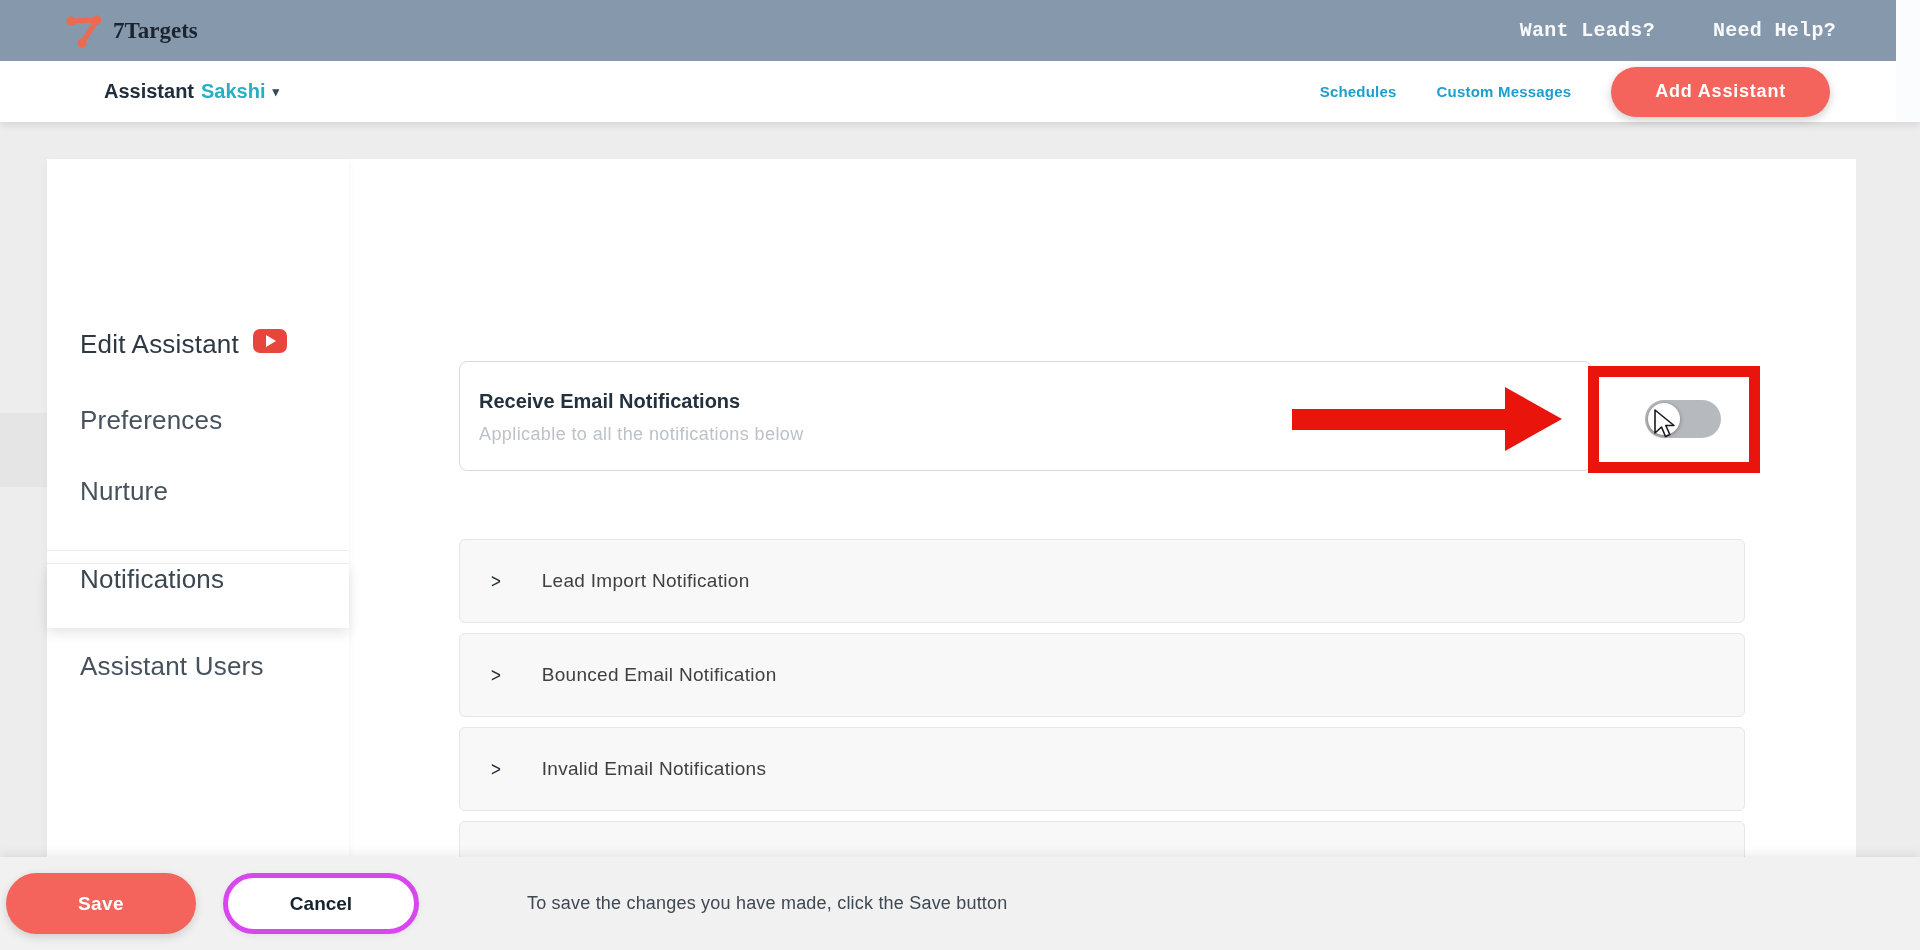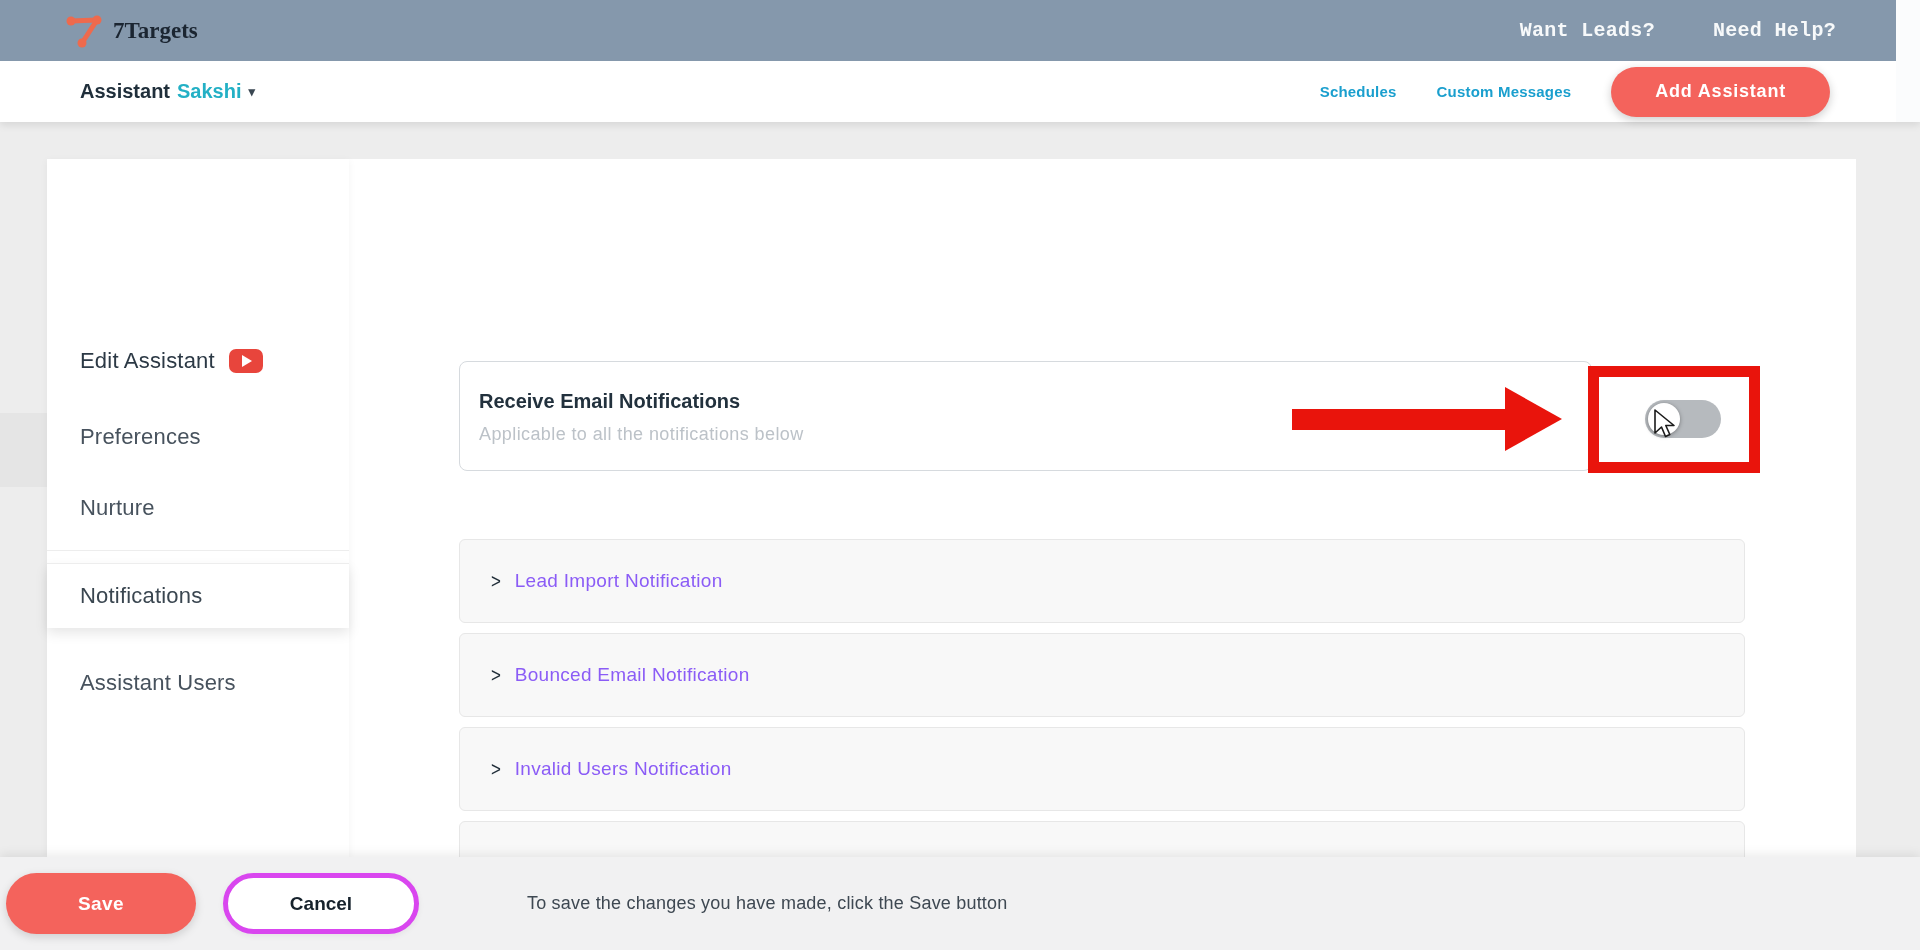--- a/index.html
+++ b/index.html
@@ -25,21 +25,21 @@
   .topbar-link {
     color:#f7f9fa; font-size:20px; font-weight:600; letter-spacing:.3px;
     cursor:pointer; text-decoration:none;font-family:Liberation Mono, monospace;
   }
   
   .subheader {
     position:absolute; left:0; top:61px; width:1920px; height:61px;
     background:#ffffff; z-index:4;
     box-shadow:0 3px 8px rgba(0,0,0,.10);
     display:flex; justify-content:space-between;
-    padding:0 90px 0 80px;
+    padding:0 90px 0 104px;
   }
   .assistant { font-size:20px; font-weight:bold; color:#202f3b; cursor:pointer; display:flex; align-items:center; gap:7px; }
   .assistant .name { color:#23b0c5; }
   .caret { font-size:13px; color:#3a4752; }
   .subheader-right { display:flex; align-items:center; gap:40px; }
   .sub-link { color:#1a9fce; font-size:15px; font-weight:bold; letter-spacing:.2px; cursor:pointer; text-decoration:none; }
   .add-btn {
     background:#f4635c; color:#fff; border:none; border-radius:26px;
     height:50px; padding:0 44px; font-size:18px; font-weight:bold;
     letter-spacing:.8px; box-shadow:0 3px 10px rgba(0,0,0,.20);
@@ -54,22 +54,22 @@
   .active-bleed {
     position:absolute; left:0; top:413px; width:47px; height:74px;
     background:#e5e5e5; z-index:1;
   }
   .sidebar {
     position:absolute; left:47px; top:159px; width:302px; height:698px;
     background:#fff; z-index:2; box-shadow:0 2px 8px rgba(0,0,0,.05);
   }
   .side-item {
     position:absolute; left:0; width:100%; height:64px;
-    display:flex; align-items:center; padding-left:33px;
-    font-size:22px; color:#47525d; letter-spacing:.2px; cursor:pointer;
+    display:flex; padding-left:33px;
+    font-size:26px; color:#47525d; letter-spacing:.2px; cursor:pointer;
     background:#fff;
   }
   .side-item.first { color:#2c3945; }
   .side-item.active {
     box-shadow:0 -1px 0 #ededed, 0 5px 12px rgba(0,0,0,.10);
     z-index:3; color:#3a4650;
   }
   .side-divider { position:absolute; top:391px; left:0; width:100%; height:1px; background:#ededed; }
   .yt-icon {
     display:inline-block; margin-left:14px; width:34px; height:24px;
@@ -105,21 +105,21 @@
   .knob {
     position:absolute; left:3px; top:3px; width:32px; height:32px;
     border-radius:50%; background:#fff; box-shadow:0 1px 4px rgba(0,0,0,.35);
   }
   .acc-row {
     position:absolute; left:110px; width:1286px; height:84px;
     background:#f8f8f8; border:1px solid #e7e7e7; border-radius:6px;
     display:flex; align-items:center; padding-left:30px; cursor:pointer;
   }
   .chev { font-size:20px; color:#222f3a; line-height:1; transform:scaleX(.85); }
-  .acc-label { margin-left:13px; font-size:19px; color:#8b5cf6; letter-spacing:.3px; }
+  .acc-label { margin-left:40px; font-size:19px; color:#404040; letter-spacing:.3px; }
   
   .ann-rect {
     position:absolute; left:1588px; top:366px; width:172px; height:107px;
     border:11px solid #e9140c; z-index:8;
   }
   .arrow-shaft { position:absolute; left:1292px; top:409px; width:215px; height:21px; background:#e9140c; z-index:8; }
   .arrow-head {
     position:absolute; left:1505px; top:387px; width:0; height:0; z-index:8;
     border-left:57px solid #e9140c; border-top:32px solid transparent; border-bottom:32px solid transparent;
   }
@@ -218,21 +218,21 @@
   <div class="acc-row" style="top:380px">
     <span class="chev">&gt;</span>
     <span class="acc-label">Lead Import Notification</span>
   </div>
   <div class="acc-row" style="top:474px">
     <span class="chev">&gt;</span>
     <span class="acc-label">Bounced Email Notification</span>
   </div>
   <div class="acc-row" style="top:568px">
     <span class="chev">&gt;</span>
-    <span class="acc-label">Invalid Users Notification</span>
+    <span class="acc-label">Invalid Email Notifications</span>
   </div>
   <div class="acc-row" style="top:662px"></div>
 </div>
 
 <div class="arrow-shaft"></div>
 <div class="arrow-head"></div>
 <div class="ann-rect"></div>
 <svg class="cursor" width="27" height="31" viewBox="0 0 27 31">
   <path d="M3,2 L3,25 L9.5,19 L13.5,28.5 L17.8,26.5 L13.8,17.5 L22,17.5 Z" fill="#ffffff" stroke="#1a1a1a" stroke-width="1.6" stroke-linejoin="round"></path>
 </svg>

